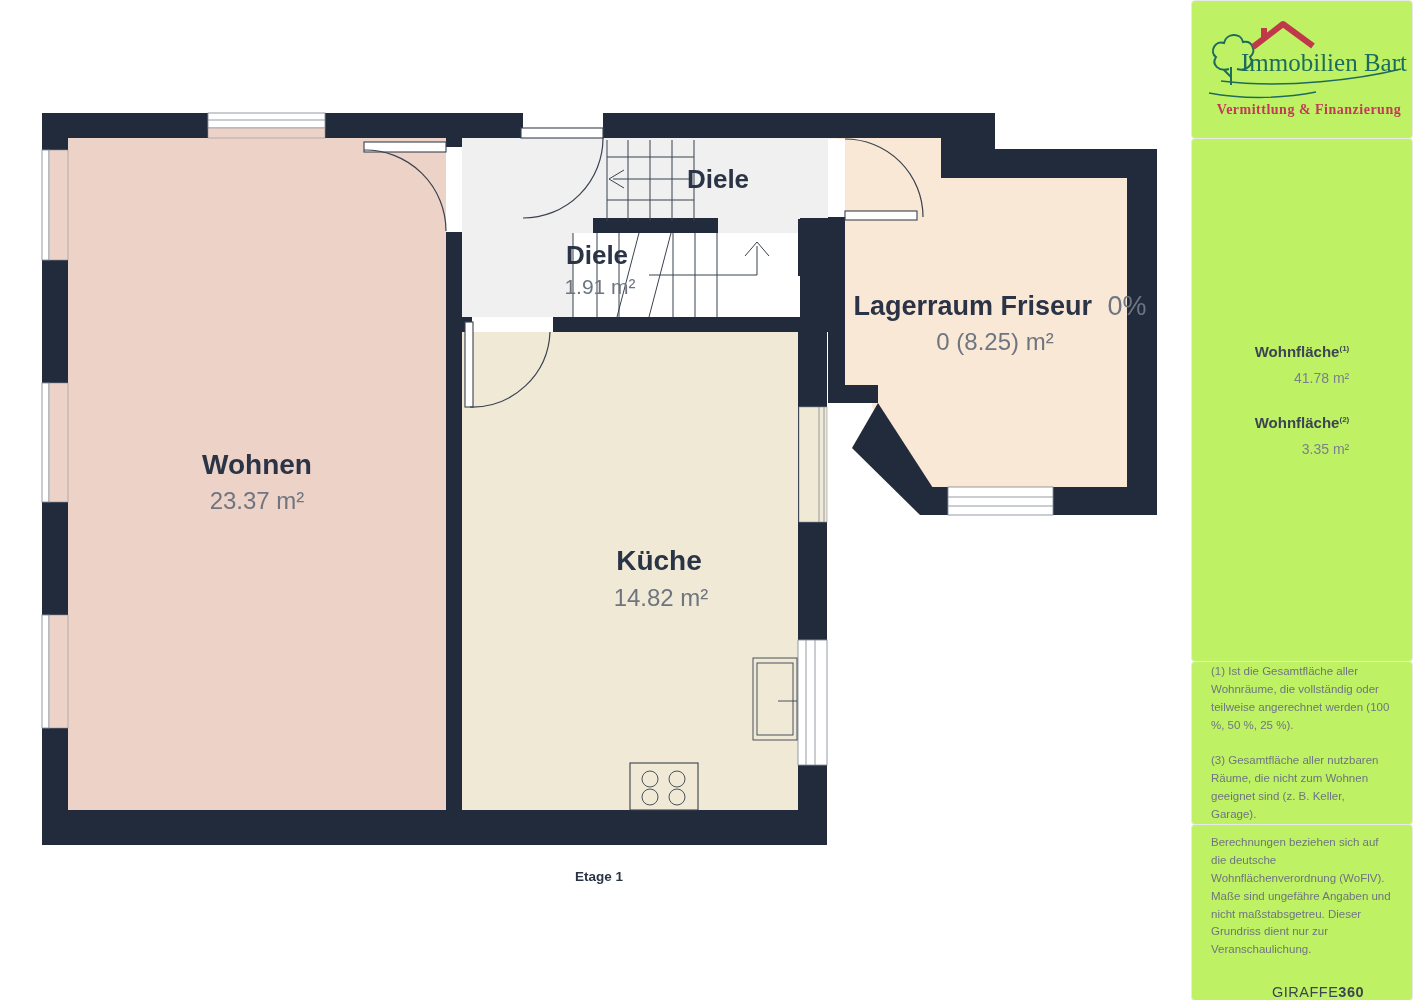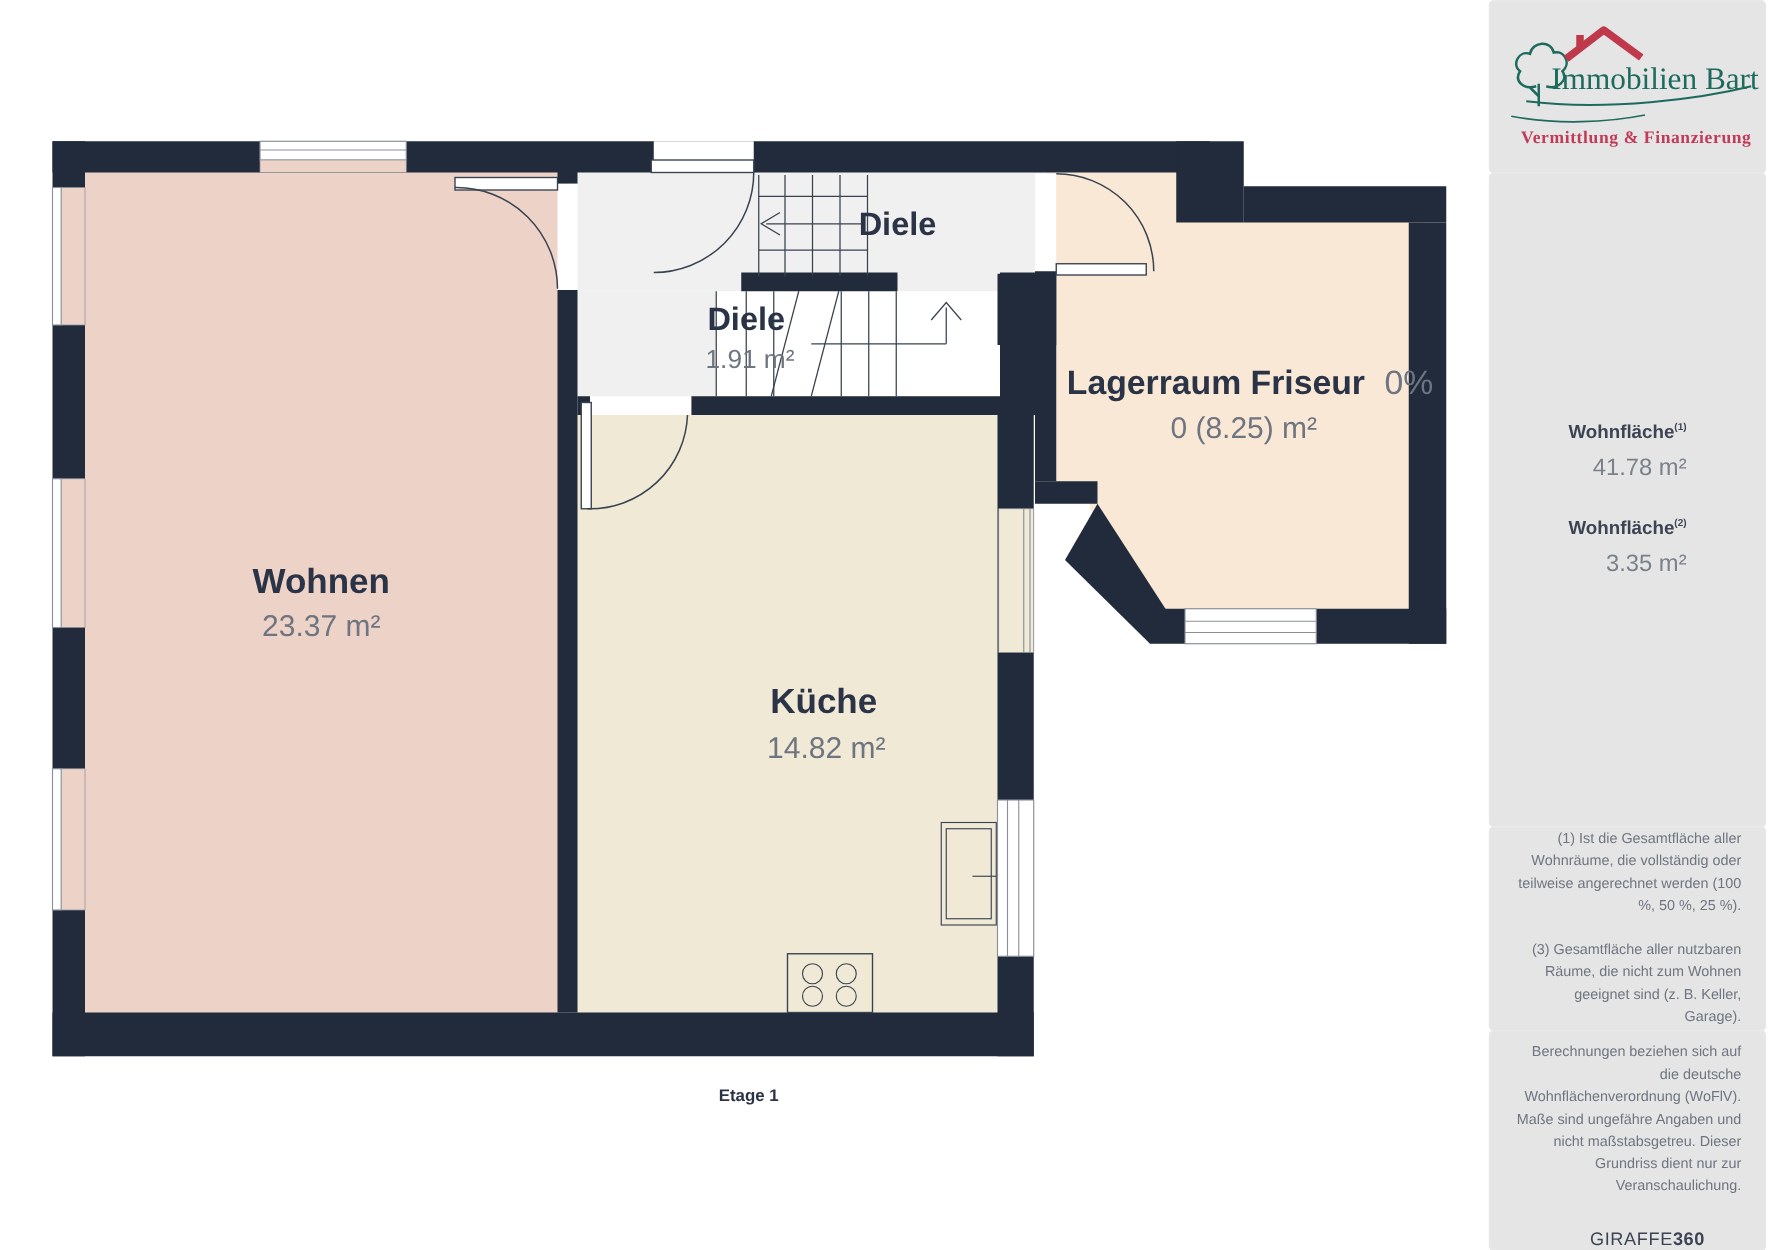--- a/index.html
+++ b/index.html
@@ -24,31 +24,31 @@
   .win-line{stroke:#8a909b;stroke-width:0.9;}
   .fixture{fill:#efe9d6;stroke:#39424f;stroke-width:1.1;}
   .fixture-thin{fill:none;stroke:#39424f;stroke-width:0.9;}
   .rname{font-family:"Liberation Sans",sans-serif;font-weight:700;fill:#2b3446;}
   .rarea{font-family:"Liberation Sans",sans-serif;font-weight:400;fill:#6e7580;}
   .rgray{fill:#6e7580;font-weight:400;}
   .floorlbl{font-family:"Liberation Sans",sans-serif;font-weight:700;fill:#2b3446;}
 
   
   .sidebar{position:absolute;left:1190px;top:0;width:224px;height:1000px;display:flex;flex-direction:column;}
-  .sbox{background:#e5e5e5;border:1px solid #e9e9e9;border-radius:4px;margin:0 1px -1px 1px;box-sizing:border-box;
+  .sbox{background:#bef264;border:1px solid #e9e9e9;border-radius:4px;margin:0 1px -1px 1px;box-sizing:border-box;
         display:flex;flex-direction:column;align-items:center;justify-content:center;}
   .sbox-logo{height:142px;}
   .sbox-metrics{height:537px;}
   .sbox-notes{height:164px;}
   .sbox-footer{flex:1;}
   .metric{ text-align:right;margin:14px 0;}
   .metric-label{font-size:15px;font-weight:700;color:#3c4454;}
   .metric-label sup{font-size:8px;font-weight:700;}
-  .metric-value{font-size:19px;color:#7a8189;margin-top:10px;}
-  .note{font-size:11.5px;color:#6e7580;line-height:1.55;text-align:right;width:182px;margin:9px 0;}
+  .metric-value{font-size:14px;color:#7a8189;margin-top:10px;}
+  .note{font-size:11.5px;color:#6e7580;line-height:1.55;text-align:left;width:182px;margin:9px 0;}
   .wm{margin-top:16px;font-size:14.5px;letter-spacing:0.5px;color:#3c4454;margin-left:32px;}
   .wm .wm-b{font-weight:700;}
 </style>
 </head>
 <body>
 
 <div class="stage">
 
   <svg class="plan-svg" width="1190" height="1000" viewBox="0 0 1190 1000">
 

